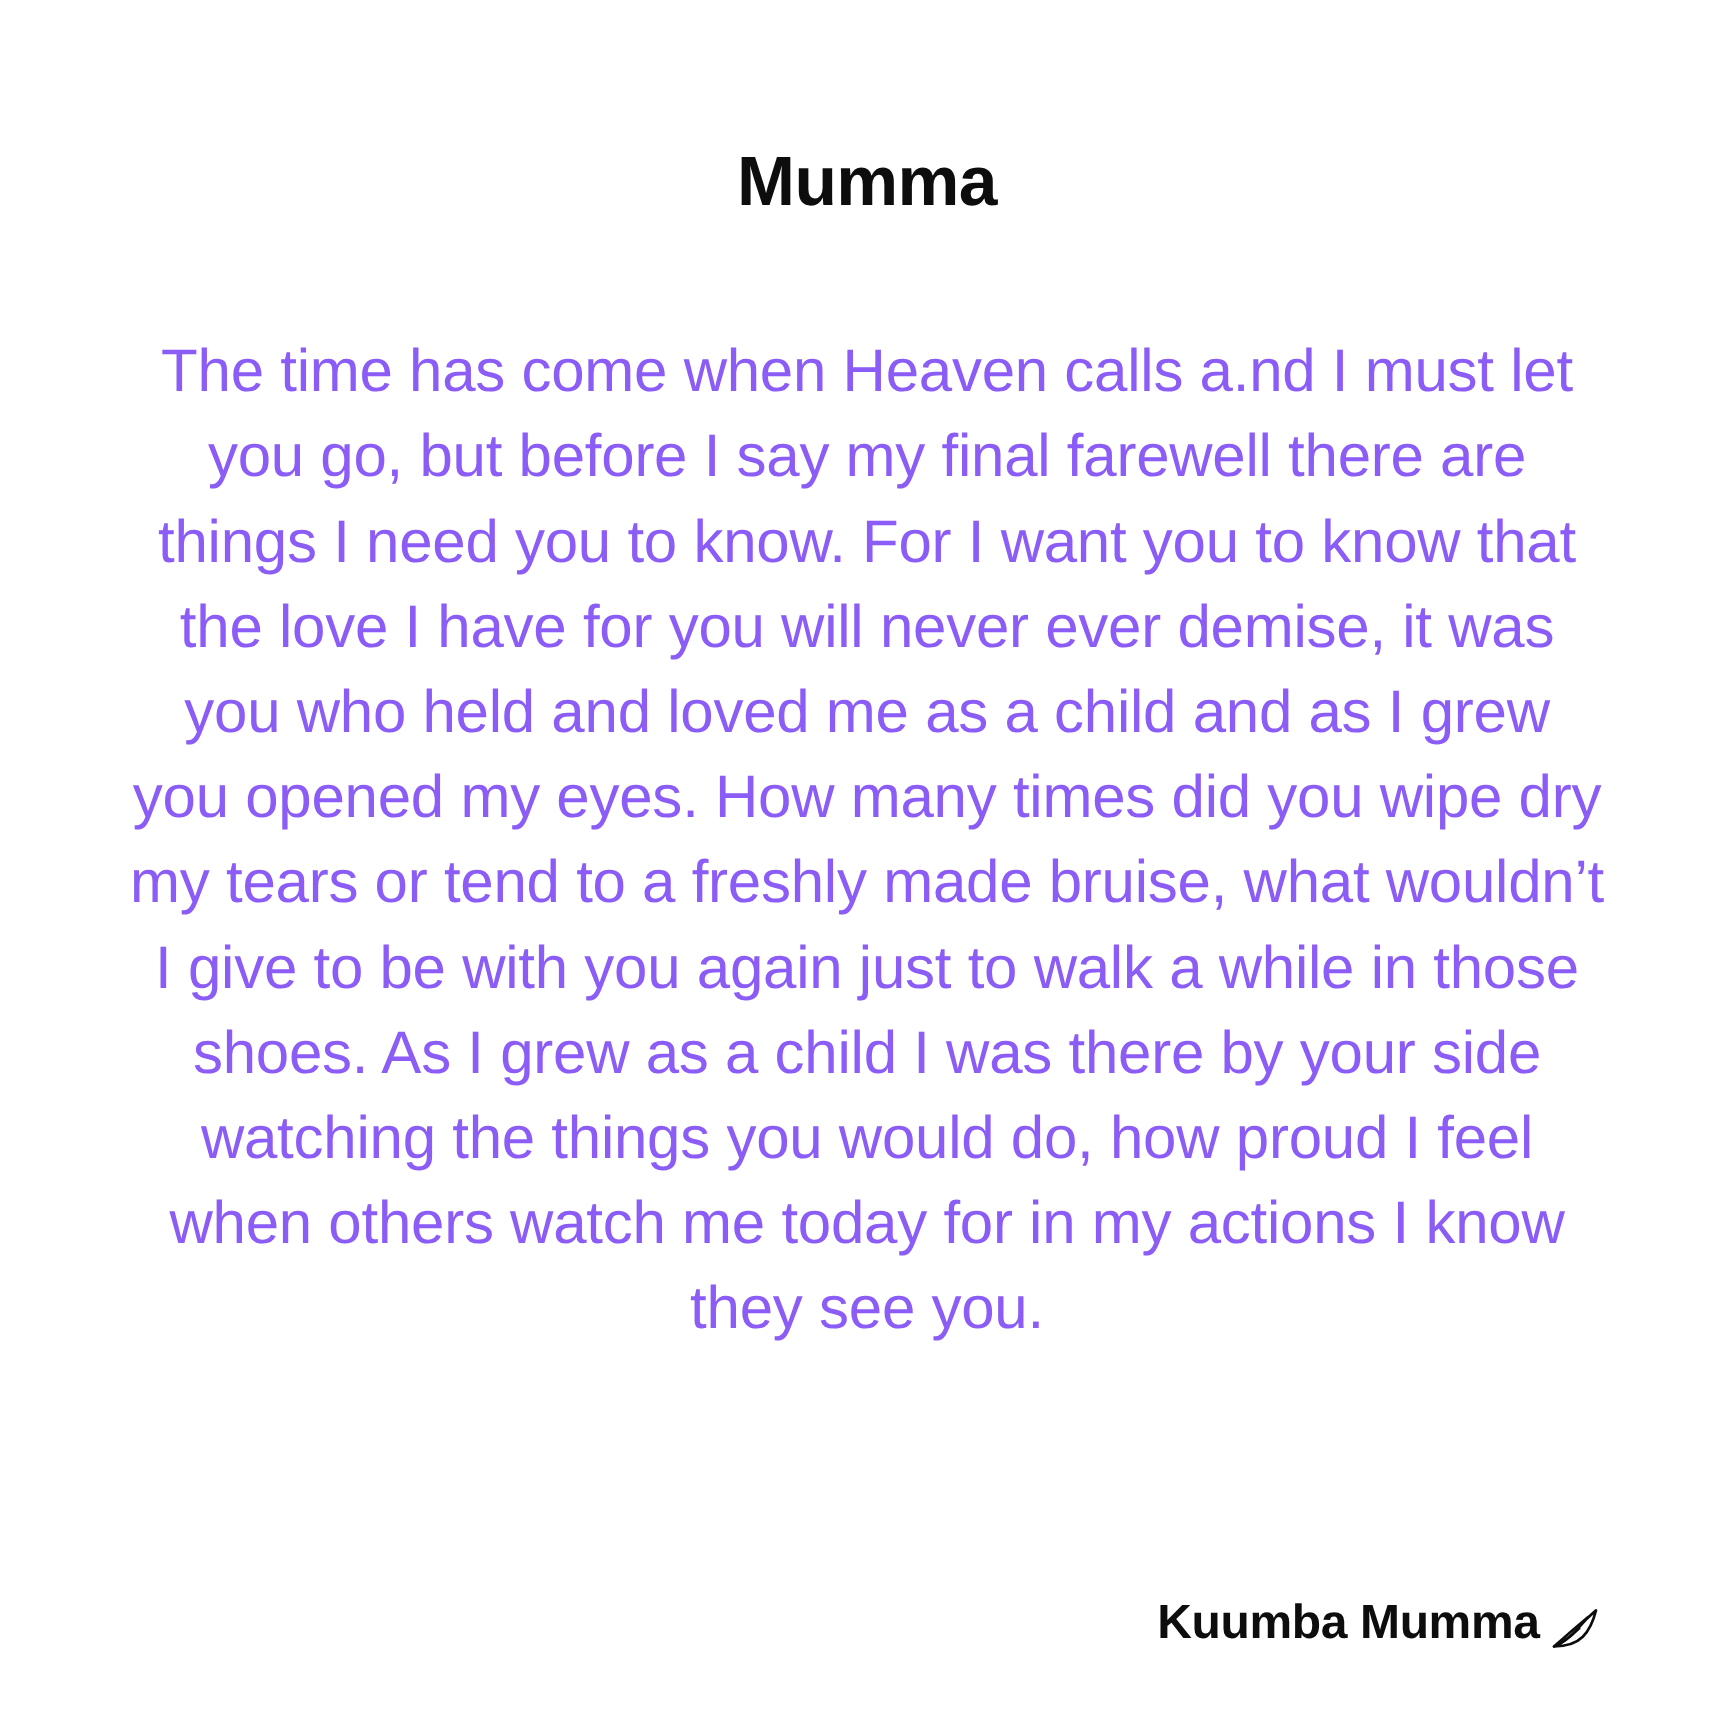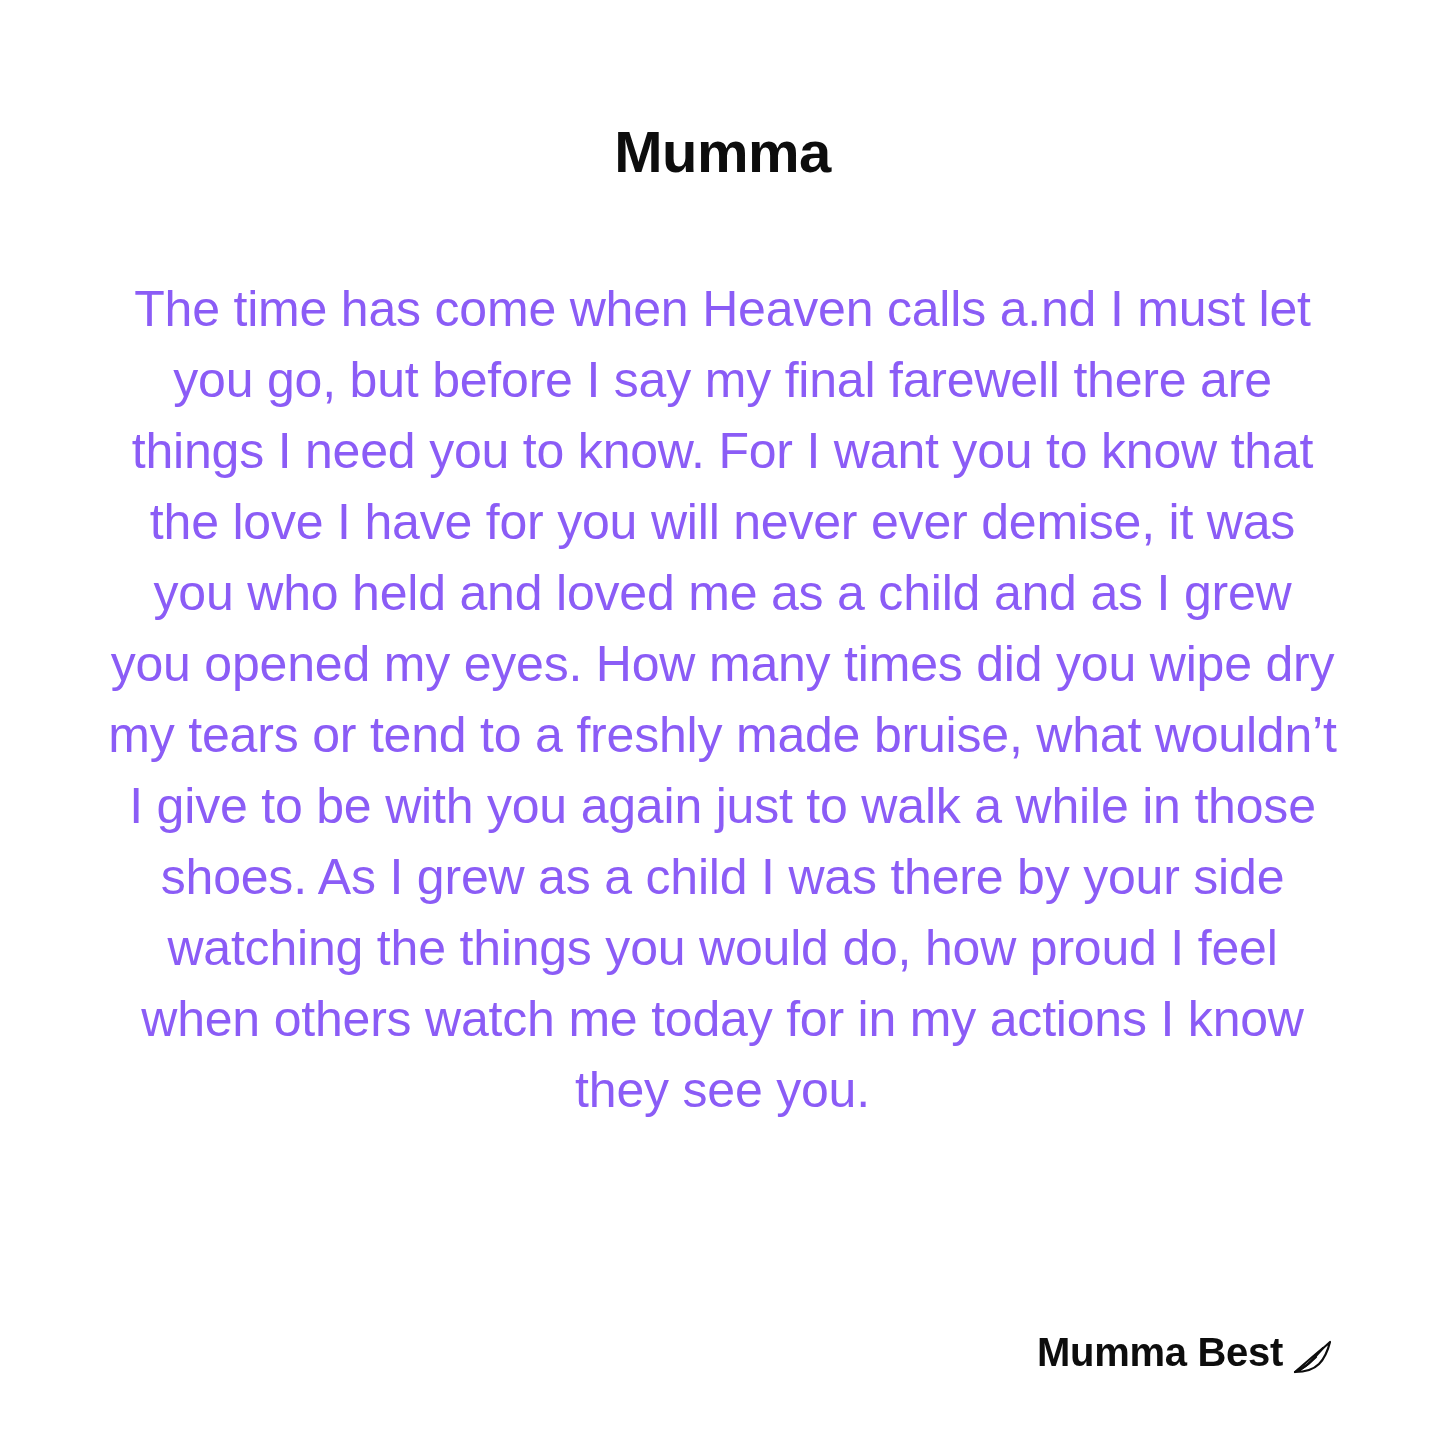--- a/index.html
+++ b/index.html
@@ -71,21 +71,21 @@
 </head>
 <body>
 
 <div class="poem-card">
 
   <h1 class="poem-title">Mumma</h1>
 
   <p class="poem-body">The time has come when Heaven calls a.nd I must let you go, but before I say my final farewell there are things I need you to know. For I want you to know that the love I have for you will never ever demise, it was you who held and loved me as a child and as I grew you opened my eyes. How many times did you wipe dry my tears or tend to a freshly made bruise, what wouldn’t I give to be with you again just to walk a while in those shoes. As I grew as a child I was there by your side watching the things you would do, how proud I feel when others watch me today for in my actions I know they see you.</p>
 
   <div class="signature-row">
-    <span class="signature-text">Mumma Best</span>
+    <span class="signature-text">Kuumba Mumma</span>
     <span class="quill-icon">
       <svg width="46" height="46" viewBox="0 0 46 46" aria-hidden="true">
         <g fill="none" stroke="#0d0d0d" stroke-width="2.2" stroke-linecap="round" stroke-linejoin="round">
           <path d="M6 39 C14 36, 20 31, 26 24 C31 18, 36 13, 41 9 C39 17, 36 25, 30 31 C24 37, 15 39, 6 39 Z"></path>
           <path d="M6 39 C13 33, 22 25, 34 15"></path>
           <path d="M12 36 C17 33, 22 29, 27 24"></path>
         </g>
       </svg>
     </span>
   </div>

